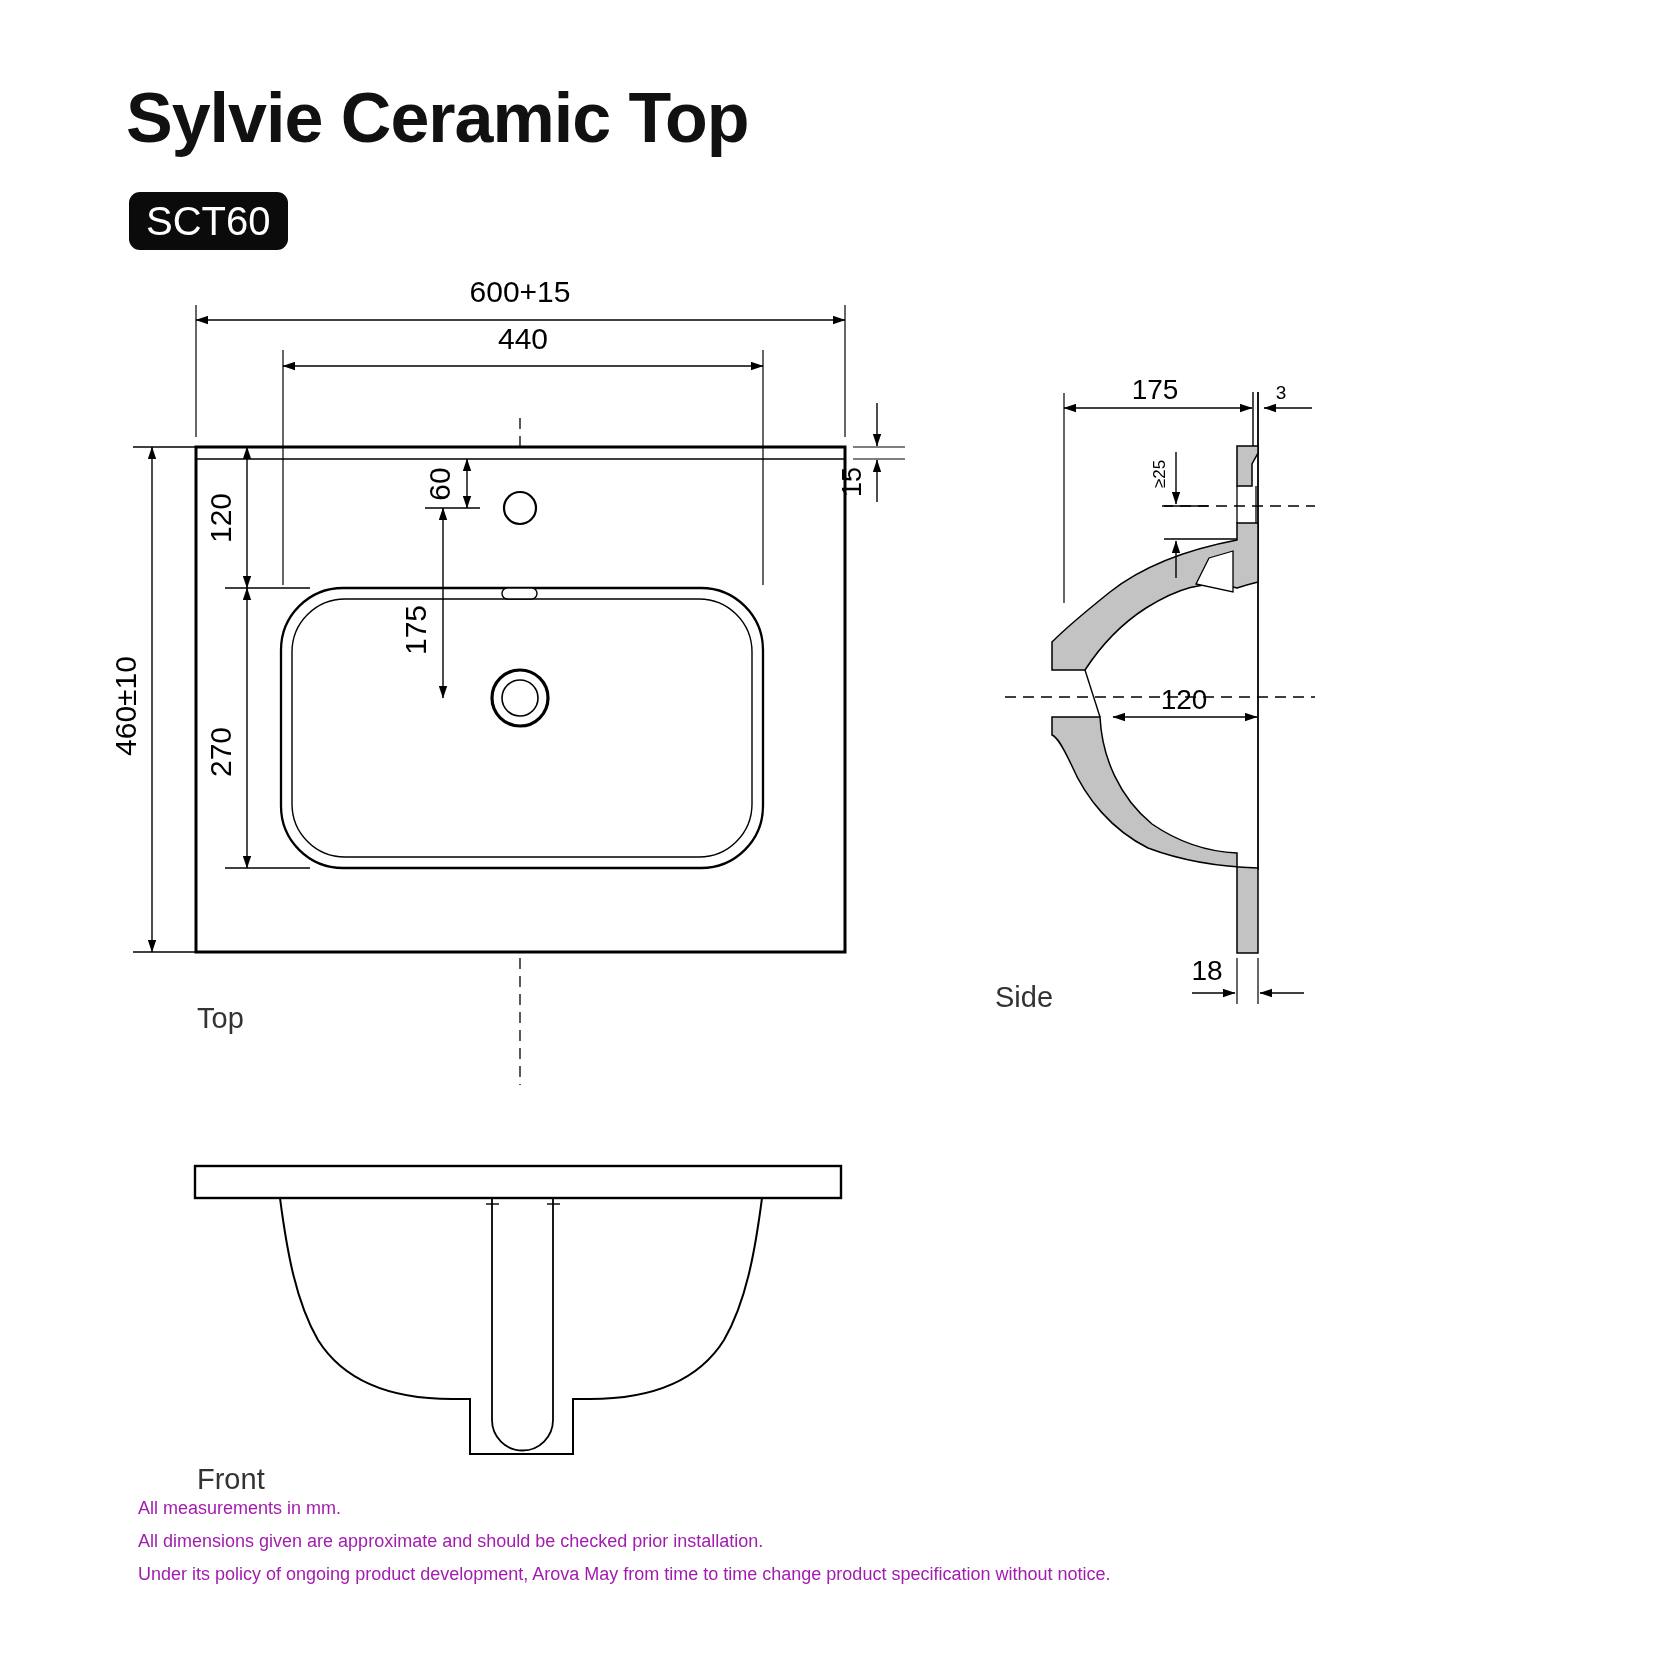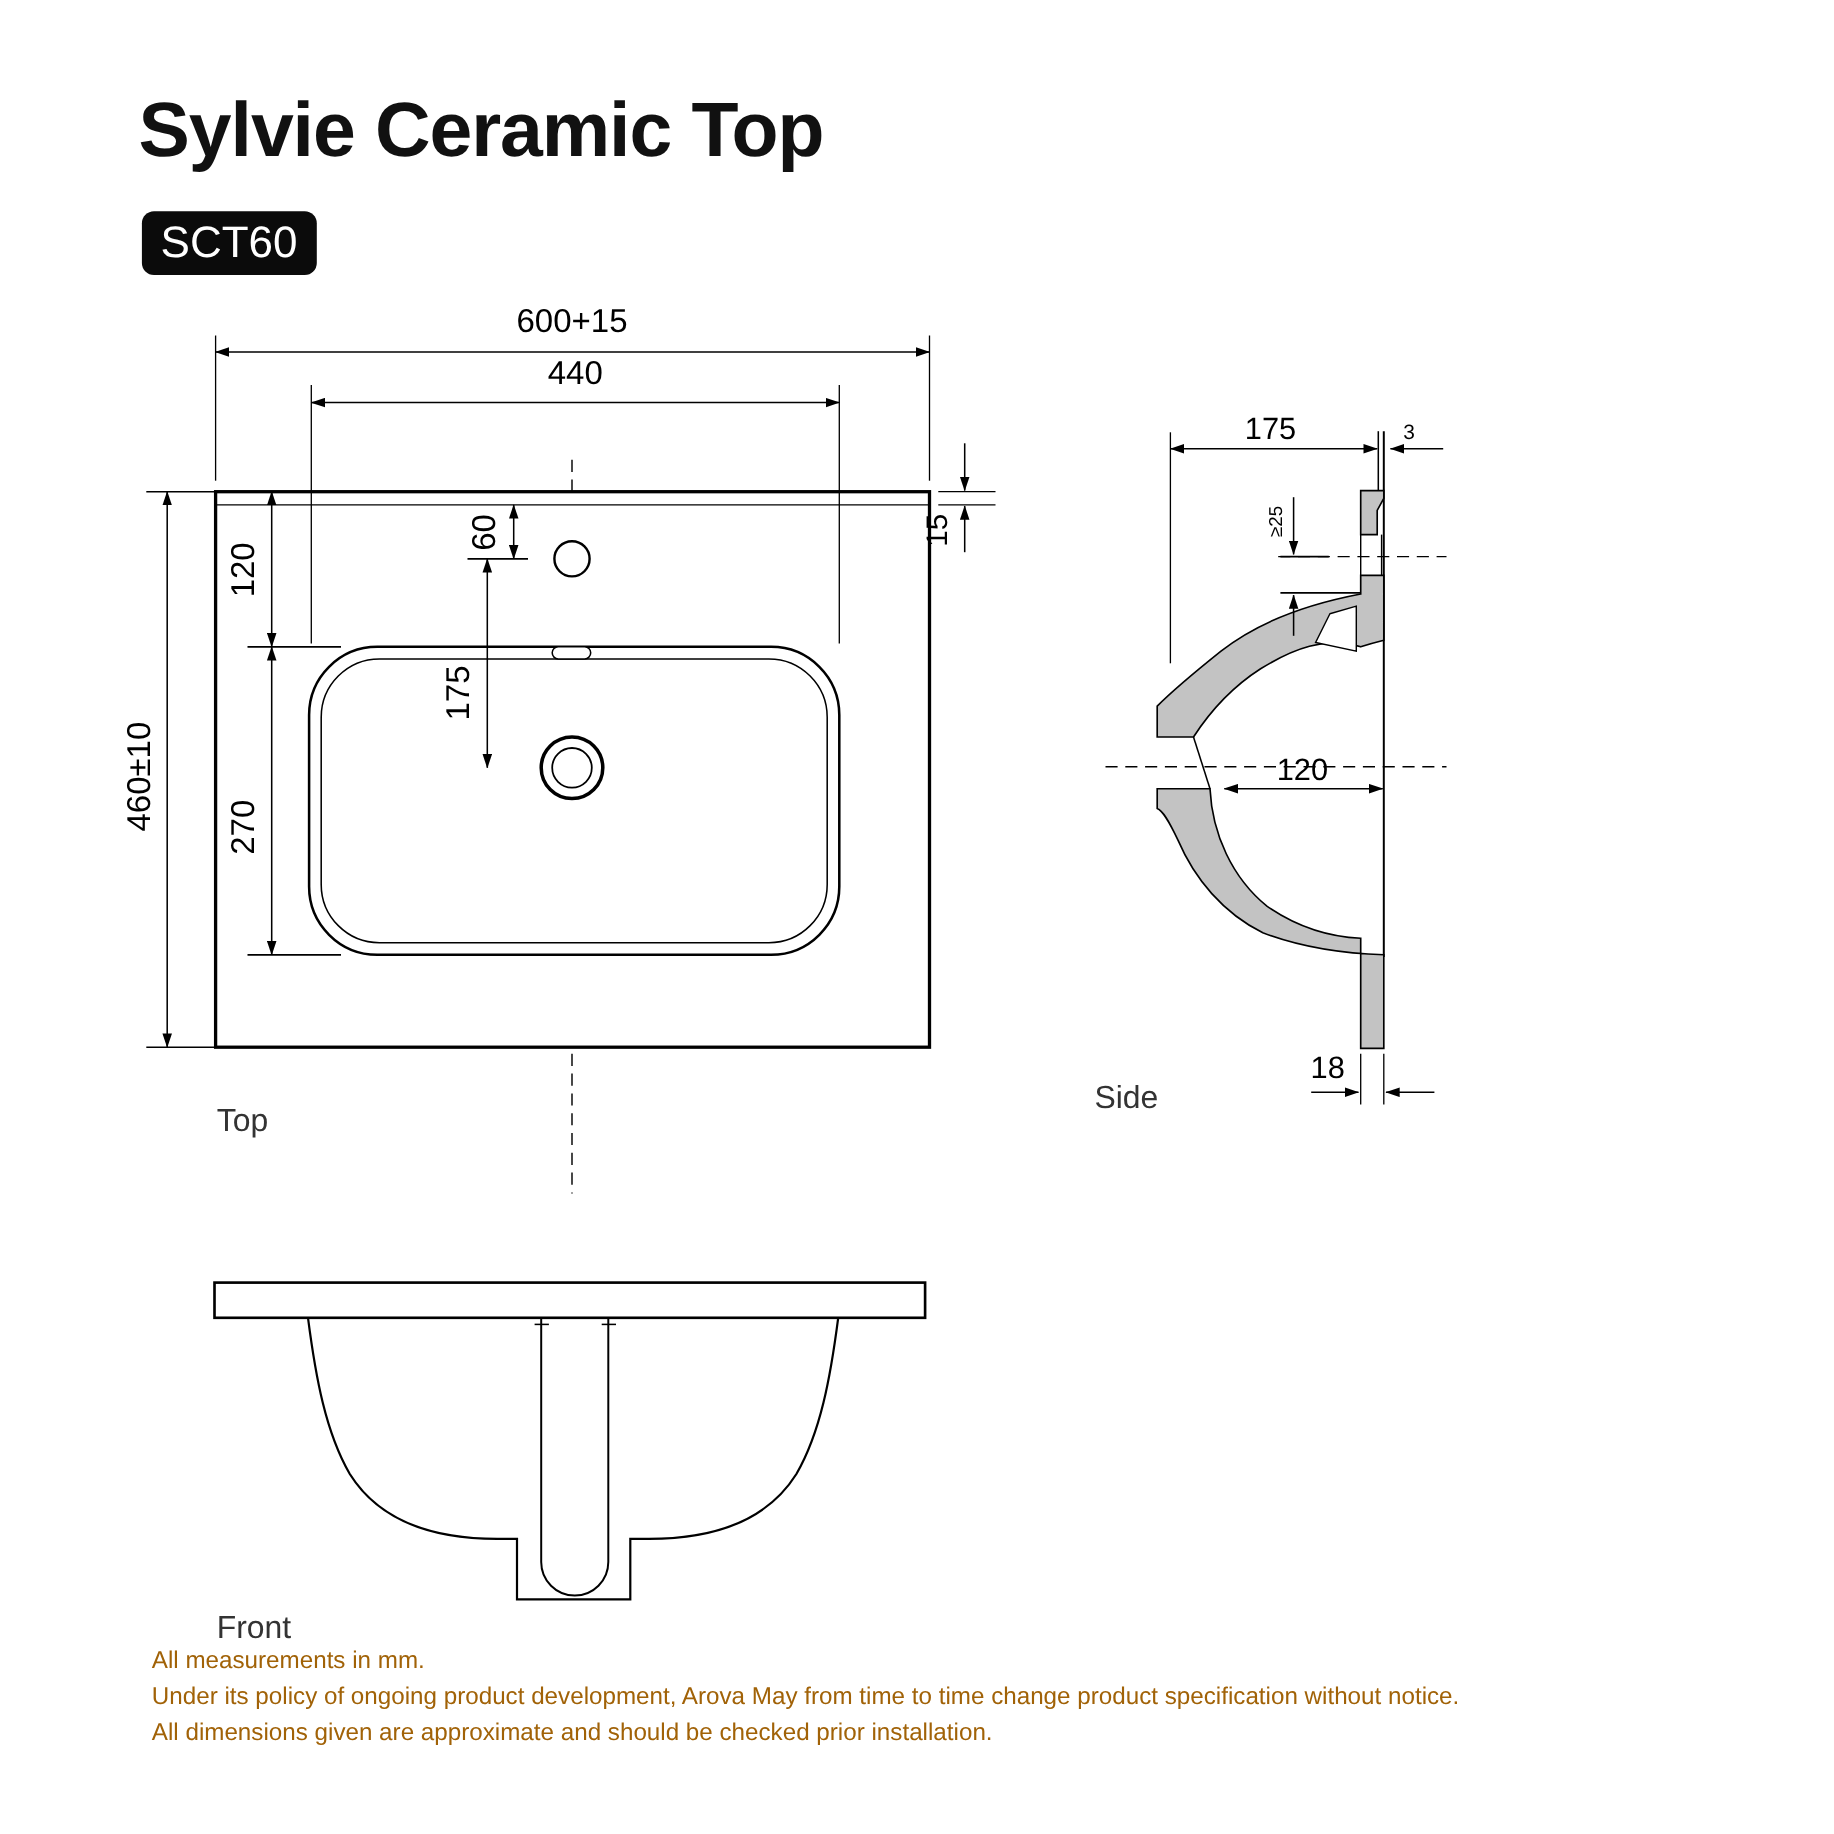--- a/index.html
+++ b/index.html
@@ -4,21 +4,21 @@
 <style>
   html,body{margin:0;padding:0;background:#ffffff;}
   #canvas{position:relative;width:1472px;height:1667px;background:#ffffff;overflow:hidden;
           font-family:"Liberation Sans", sans-serif;color:#000;}
   #page-title{position:absolute;left:126px;top:78px;margin:0;font-size:70px;font-weight:700;
               letter-spacing:-1px;color:#111;}
   #model-badge{position:absolute;left:129px;top:192px;height:58px;line-height:58px;
                background:#0b0b0b;color:#fff;font-size:40px;font-weight:400;
                padding:0 17px;border-radius:11px;letter-spacing:0px;}
   #drawing{position:absolute;left:0;top:0;}
-  #footer{position:absolute;left:138px;top:1492px;font-size:22px;line-height:33px;color:#a16207;}
+  #footer{position:absolute;left:138px;top:1492px;font-size:18px;line-height:33px;color:#a21caf;}
   svg text{font-family:"Liberation Sans", sans-serif;fill:#000;}
   .lbl{fill:#333;font-size:29px;}
 </style>
 </head>
 <body>
 
 <div id="canvas">
 
   <h1 id="page-title">Sylvie Ceramic Top</h1>
   <span id="model-badge">SCT60</span>
@@ -141,17 +141,17 @@
                C647,1399 697,1383 724,1340 C746,1302 755,1252 762,1198"></path>
       <path fill="none" stroke="#000" stroke-width="1.8" d="M492,1198 L492,1420 A30.5,30.5 0 0 0 553,1420 L553,1198"></path>
       <line x1="486" y1="1204" x2="499" y2="1204" stroke="#000" stroke-width="1.4"></line>
       <line x1="547" y1="1204" x2="560" y2="1204" stroke="#000" stroke-width="1.4"></line>
       <text class="lbl" x="197" y="1489">Front</text>
     </g>
   </svg>
 
   <div id="footer">
     <div>All measurements in mm.</div>
+    <div>All dimensions given are approximate and should be checked prior installation.</div>
     <div>Under its policy of ongoing product development,  Arova May from time to time change product specification without notice.</div>
-    <div>All dimensions given are approximate and should be checked prior installation.</div>
   </div>
 
 </div>
 
 </body></html>

